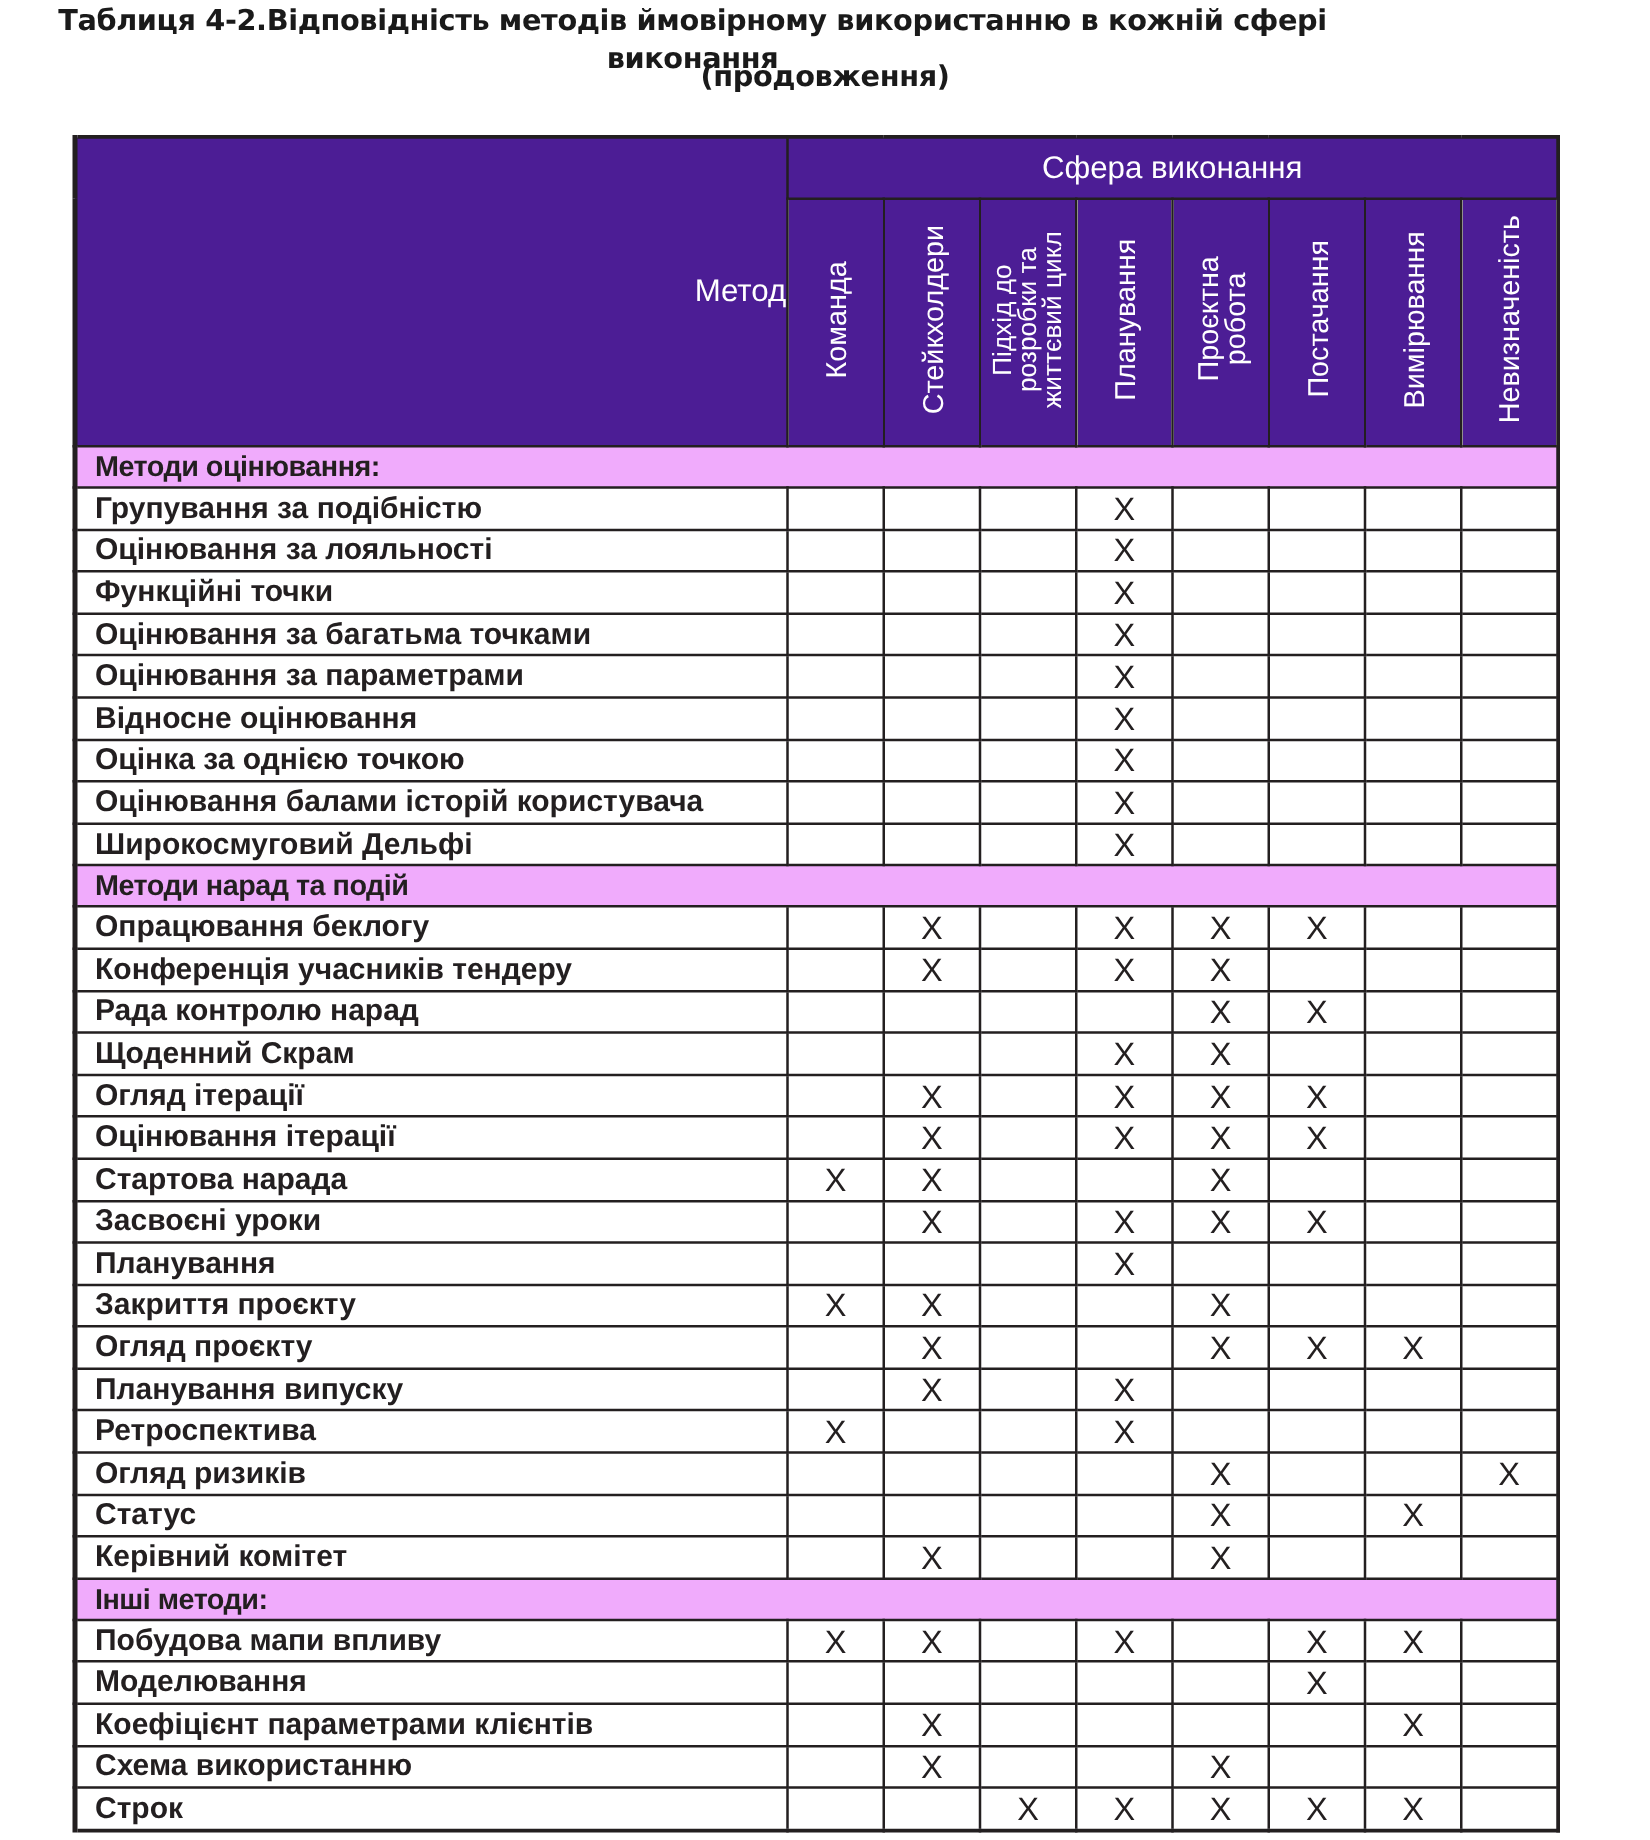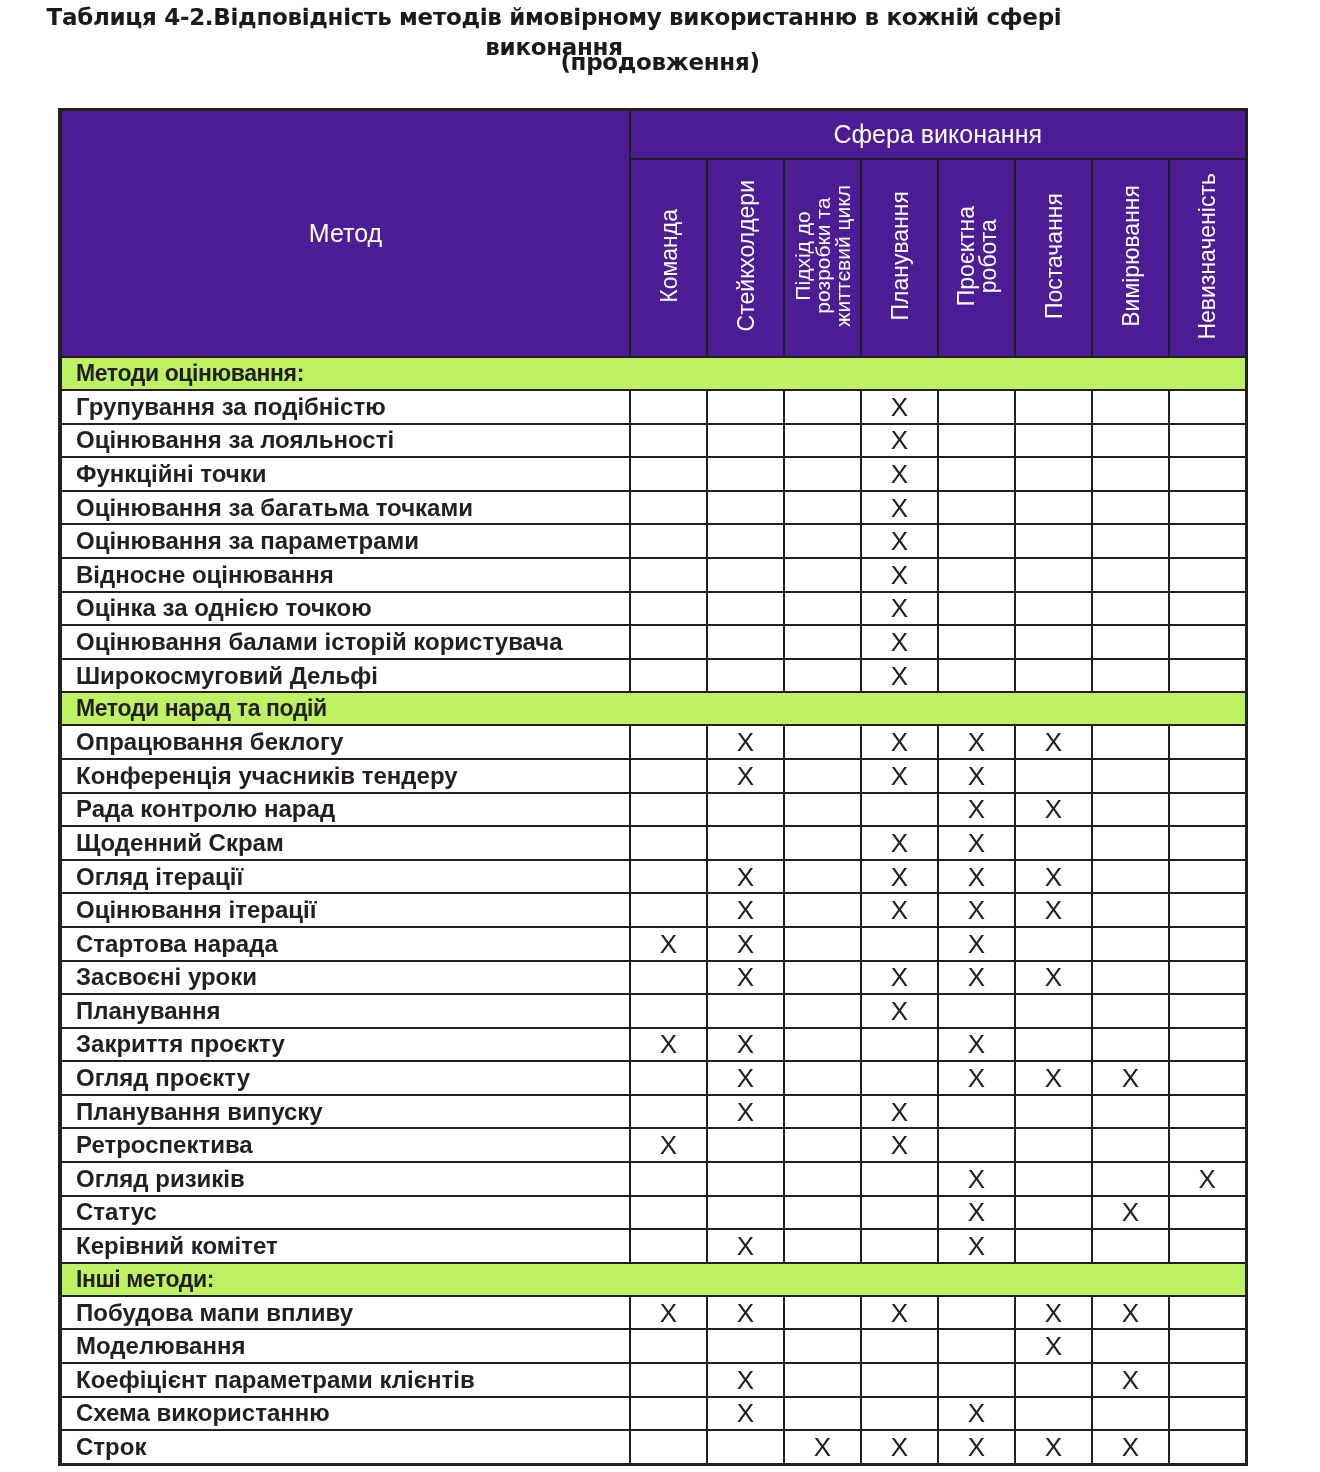--- a/index.html
+++ b/index.html
@@ -13,29 +13,29 @@
 
     table.matrix { position: absolute; left: 58px; top: 108px; border-collapse: collapse;
                    table-layout: fixed; width: 1187px; }
     table.matrix td, table.matrix th { border: 2px solid #231f20; padding: 0; }
     table.matrix { border-left: 4px solid #231f20; border-right: 3px solid #231f20;
                    border-top: 3px solid #231f20; border-bottom: 3px solid #231f20; }
     col.c-method { width: 570px; }
     col.c-area { width: 77px; }
 
     th.hdr { background: #4c1d95; color: #ffffff; font-weight: normal; }
-    th.hdr-method { font-size: 25px; font-family: "Liberation Sans Narrow", "Liberation Sans", sans-serif; }
+    th.hdr-method { font-size: 25px; font-family: "Liberation Sans Narrow", "Liberation Sans", sans-serif; text-align: right; }
     th.hdr-group { height: 47px; font-size: 25px; }
     th.hdr-col { height: 196px; vertical-align: middle; position: relative; }
     .vtext { writing-mode: vertical-rl; transform: rotate(180deg); display: inline-block;
              font-size: 23px; line-height: 22px; white-space: pre-line; text-align: center;
              color: #ffffff; }
     .vtext.small { font-size: 21px; line-height: 20px; }
 
-    tr.section td { background: #bef264; height: 31px; font-size: 23px; font-weight: bold;
+    tr.section td { background: #f0abfc; height: 31px; font-size: 23px; font-weight: bold;
                     padding-left: 14px; letter-spacing: -0.4px; }
     tr.row td { height: 31.6px; }
     tr.row td.name { font-size: 24px; padding-left: 14px; white-space: nowrap; font-weight: bold; }
     tr.row td.mark { text-align: center; font-size: 26px; line-height: 26px; }
   </style>
 </head>
 <body>
 
 <div class="title">
   <div class="l1">Таблиця 4-2.Відповідність методів ймовірному використанню в кожній сфері виконання</div>

